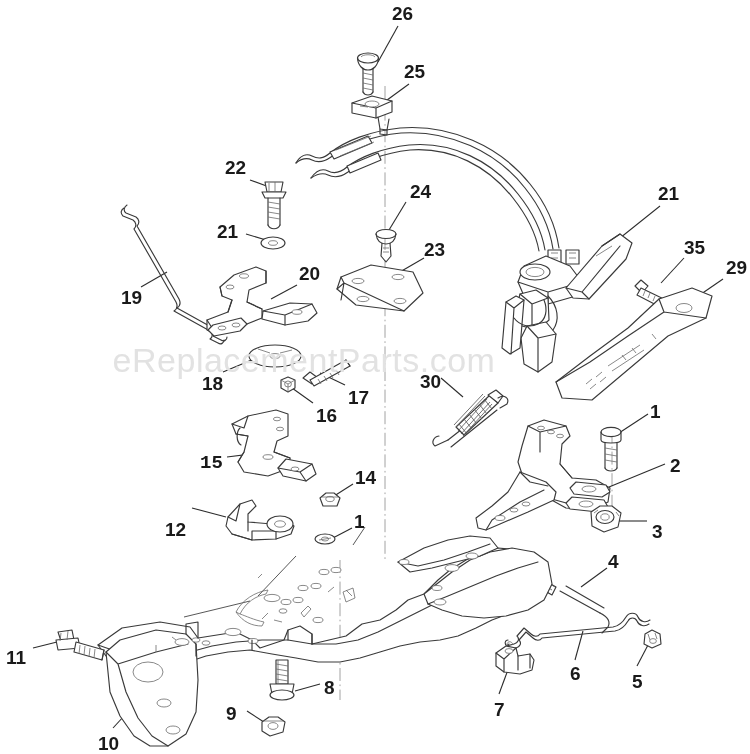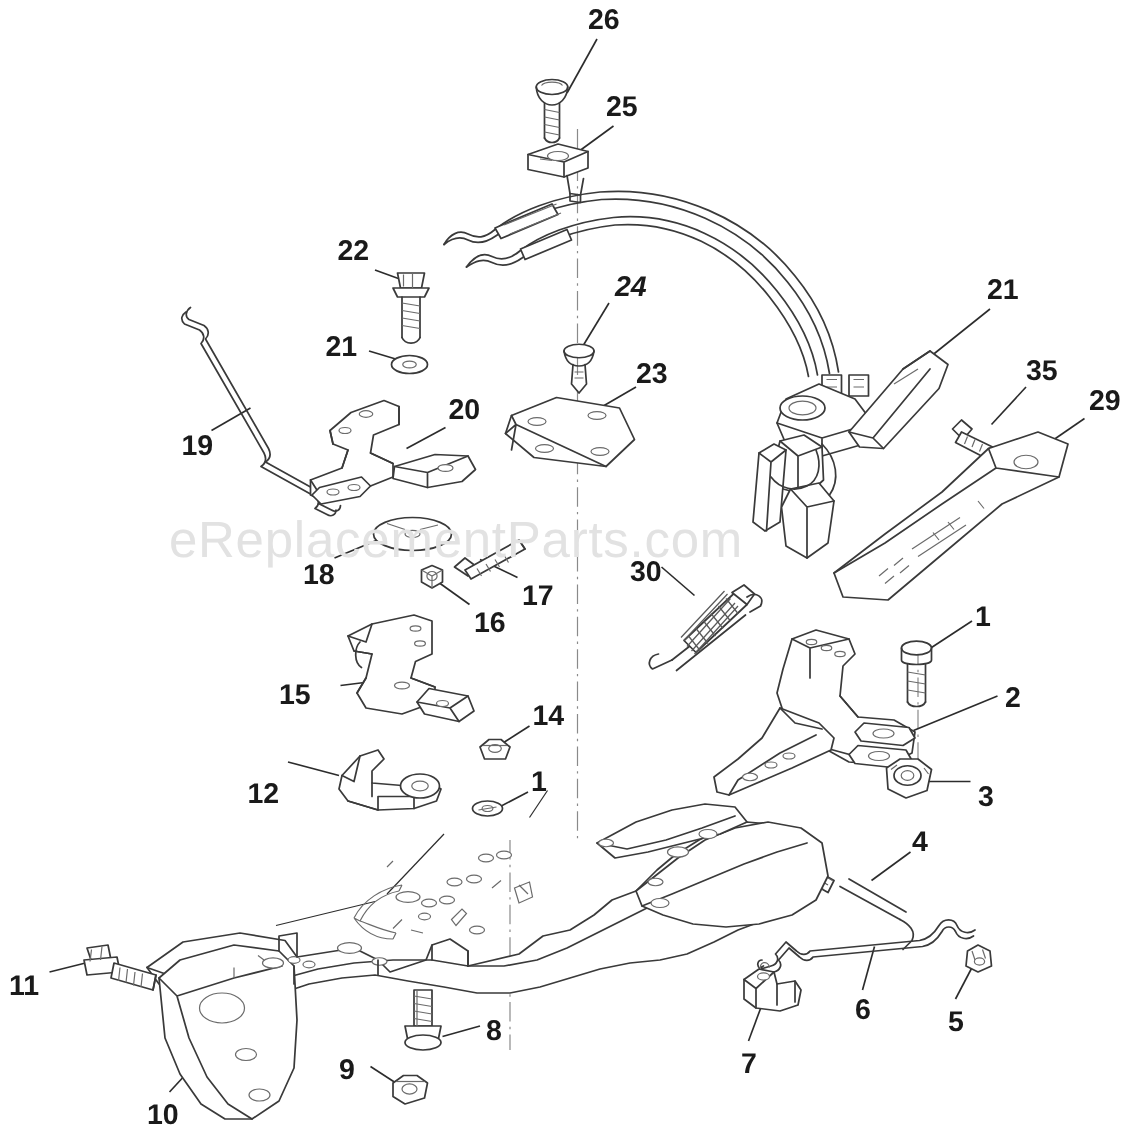--- a/index.html
+++ b/index.html
@@ -507,34 +507,34 @@
     </g>
 
   </svg>
 
   <div id="watermark">eReplacementParts.com</div>
 
   <div id="callout-layer">
       <div class="callout" style="left: 392px; top: 4px;">26</div>
       <div class="callout" style="left: 404px; top: 62px;">25</div>
       <div class="callout" style="left: 225px; top: 158px;">22</div>
-      <div class="callout" style="left: 410px; top: 182px; font-style: italic;">24</div>
+      <div class="callout" style="left: 410px; top: 182px;">24</div>
       <div class="callout" style="left: 658px; top: 184px;">21</div>
       <div class="callout" style="left: 217px; top: 222px;">21</div>
       <div class="callout" style="left: 424px; top: 240px;">23</div>
       <div class="callout" style="left: 684px; top: 238px;">35</div>
       <div class="callout" style="left: 726px; top: 258px;">29</div>
       <div class="callout" style="left: 299px; top: 264px;">20</div>
       <div class="callout" style="left: 121px; top: 288px;">19</div>
       <div class="callout" style="left: 202px; top: 374px;">18</div>
       <div class="callout" style="left: 420px; top: 372px;">30</div>
       <div class="callout" style="left: 348px; top: 388px; text-align: right;">17</div>
       <div class="callout" style="left: 316px; top: 406px;">16</div>
       <div class="callout" style="left: 650px; top: 402px;">1</div>
-      <div class="callout" style="left: 186px; top: 454px;">15</div>
+      <div class="callout" style="left: 200px; top: 454px; font-family: Liberation Mono, monospace;">15</div>
       <div class="callout" style="left: 670px; top: 456px;">2</div>
       <div class="callout" style="left: 355px; top: 468px;">14</div>
       <div class="callout" style="left: 652px; top: 522px;">3</div>
       <div class="callout" style="left: 165px; top: 520px;">12</div>
       <div class="callout" style="left: 354px; top: 512px;">1</div>
       <div class="callout" style="left: 608px; top: 552px;">4</div>
       <div class="callout" style="left: 6px; top: 648px;">11</div>
       <div class="callout" style="left: 324px; top: 678px;">8</div>
       <div class="callout" style="left: 570px; top: 664px;">6</div>
       <div class="callout" style="left: 632px; top: 672px;">5</div>

